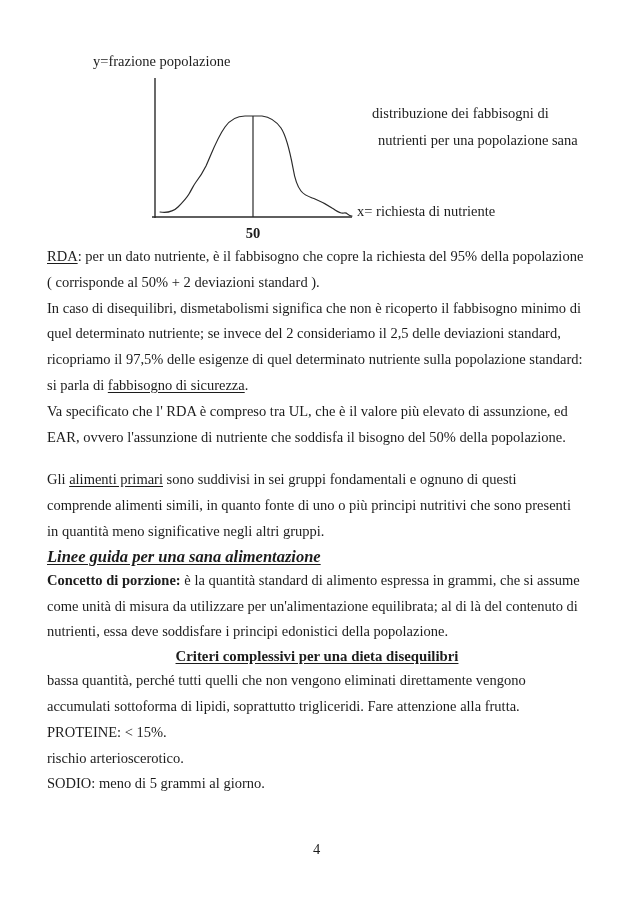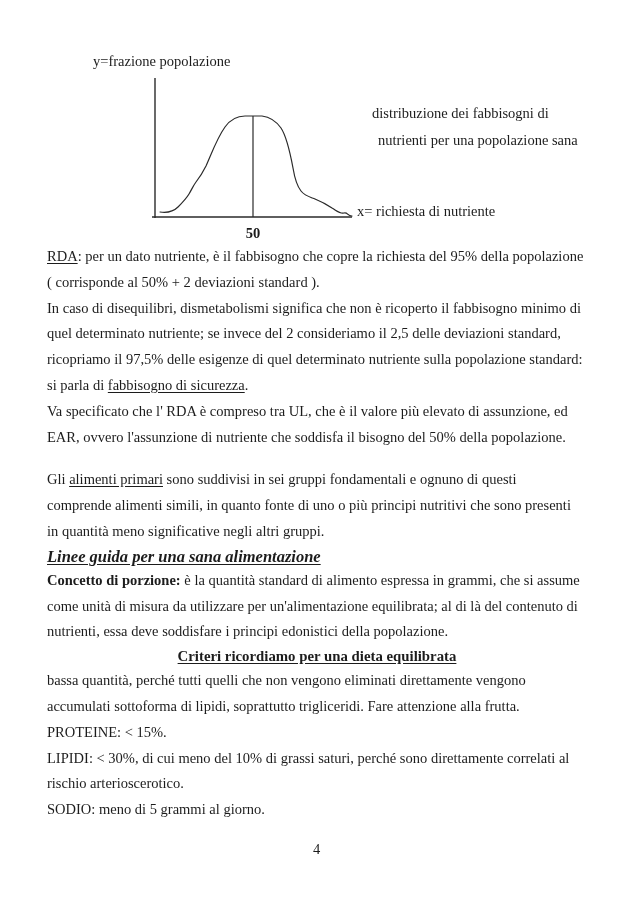--- a/index.html
+++ b/index.html
@@ -100,26 +100,25 @@
     <div class="ln"><span>Gli </span><span class="u">alimenti primari</span><span> sono suddivisi in sei gruppi fondamentali e ognuno di questi</span></div>
     <div class="ln">comprende alimenti simili, in quanto fonte di uno o più principi nutritivi che sono presenti</div>
     <div class="ln">in quantità meno significative negli altri gruppi.</div>
 
     <div class="h1"><span>Linee guida per una sana alimentazione</span></div>
 
     <div class="ln"><span class="b">Concetto di porzione:</span><span> è la quantità standard di alimento espressa in grammi, che si assume</span></div>
     <div class="ln">come unità di misura da utilizzare per un'alimentazione equilibrata; al di là del contenuto di</div>
     <div class="ln">nutrienti, essa deve soddisfare i principi edonistici della popolazione.</div>
 
-    <div class="h2"><span>Criteri ricordiamo per una dieta equilibrata</span></div>
+    <div class="h2"><span>Criteri complessivi per una dieta disequilibri</span></div>
 
     <div class="ln">bassa quantità, perché tutti quelli che non vengono eliminati direttamente vengono</div>
     <div class="ln">accumulati sottoforma di lipidi, soprattutto trigliceridi. Fare attenzione alla frutta.</div>
     <div class="ln">PROTEINE: &lt; 15%.</div>
-    <div class="ln">LIPIDI: &lt; 30%, di cui meno del 10% di grassi saturi, perché sono direttamente correlati al</div>
     <div class="ln">rischio arterioscerotico.</div>
     <div class="ln">SODIO: meno di 5 grammi al giorno.</div>
 
   </div>
 
   <div class="page-number">4</div>
 
 </div>
 
 </body></html>

